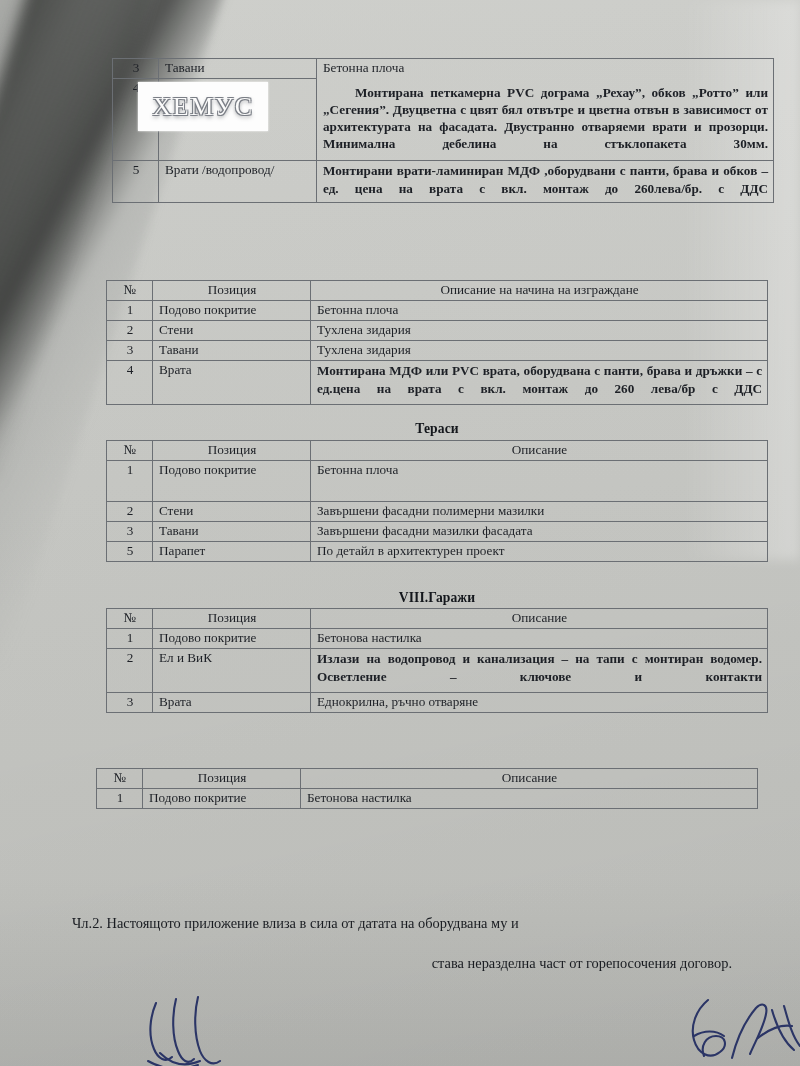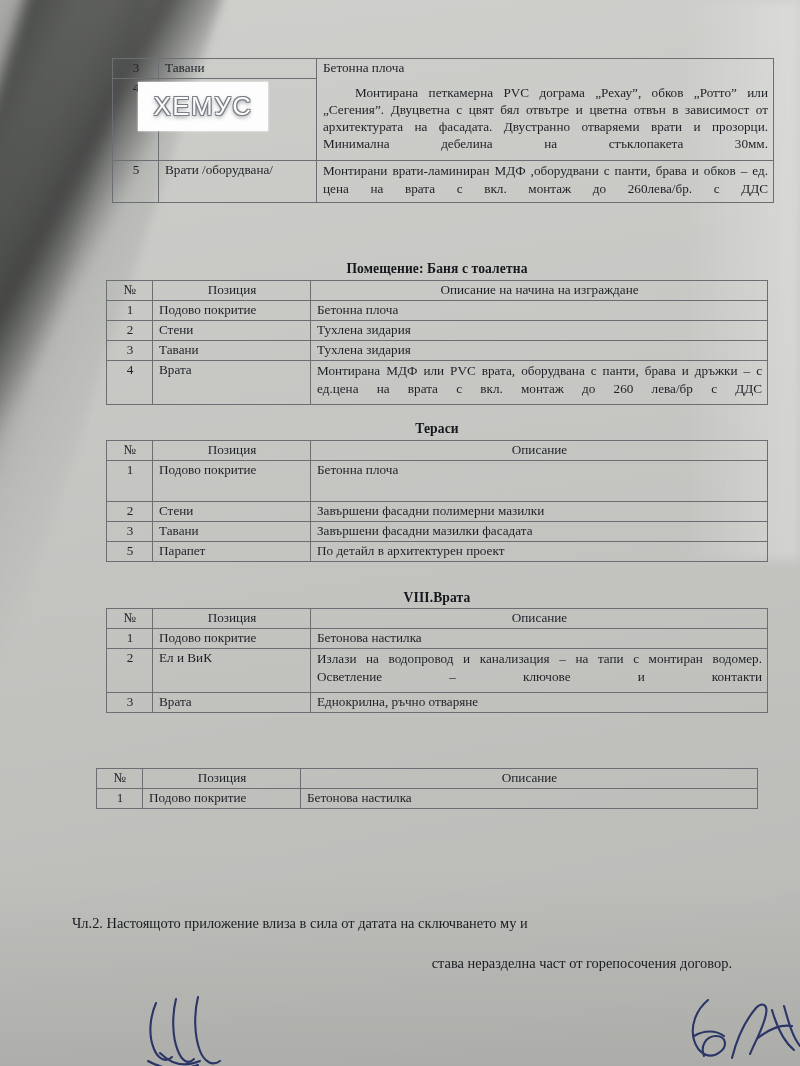--- a/index.html
+++ b/index.html
@@ -61,21 +61,21 @@
     padding:1px 5px 2px 6px;
     font-size:13.2px;
     line-height:1.22;
     vertical-align:top;
     background:transparent;
   }
   td.num{text-align:center;font-size:13.6px;}
   td.pos{}
   td.desc{}
   td.hdr{text-align:center;}
-  .just{text-align:justify;text-align-last:justify;}
+  .just{text-align:justify;text-align-last:justify;font-weight:bold;}
 
   .sec-title{
     position:absolute;
     font-weight:bold;
     font-size:13.6px;
     color:#14171c;
     text-align:center;
     letter-spacing:.1px;
   }
 
@@ -90,21 +90,21 @@
   
   #watermark{
     position:absolute;
     left:138px;top:82px;
     width:130px;height:49px;
     background:#fdfdfd;
     display:flex;align-items:center;justify-content:center;
     box-shadow:0 0 2px rgba(255,255,255,0.9);
   }
   #watermark .wm-text{
-    font-family:Liberation Sans, sans-serif;
+    font-family:Liberation Serif, serif;
     font-size:26px;
     font-weight:500;
     letter-spacing:1.5px;
     color:#fbfbfb;
     text-shadow:
        0 0 1px #5d6168,
        1px 1px 0 #7e828a,
       -1px 1px 0 #7e828a,
        1px -1px 0 #7e828a,
       -1px -1px 0 #7e828a,
@@ -139,31 +139,30 @@
         <td class="pos">Тавани</td>
         <td class="desc" style="border-bottom:none;">Бетонна плоча</td>
       </tr>
       <tr>
         <td class="num" style="height:78px;">4</td>
         <td class="pos"></td>
         <td class="desc just" style="border-top:none;text-indent:32px;padding-top:5px;line-height:1.30;">Монтирана петкамерна PVC дограма  „Рехау”, обков „Ротто” или „Сегения”.  Двуцветна с цвят бял отвътре и цветна отвън в зависимост от архитектурата на фасадата. Двустранно отваряеми врати и прозорци. Минимална дебелина на стъклопакета 30мм.</td>
       </tr>
       <tr>
         <td class="num" style="height:38px;">5</td>
-        <td class="pos">Врати /оборудвана/</td>
+        <td class="pos">Врати /водопровод/</td>
         <td class="desc just" style="line-height:1.32;margin-top:37px;">Монтирани врати-ламиниран МДФ ,оборудвани с панти, брава и обков – ед. цена на врата с вкл. монтаж до 260лева/бр. с ДДС</td>
       </tr>
     </tbody>
   </table>
 
   <div id="watermark">
     <span class="wm-text">ХЕМУС</span>
   </div>
 
-  <div class="sec-title" style="left:106px;top:261px;width:662px;">Помещение: Баня с тоалетна</div>
 
   <table class="doc" style="left:106px;top:280px;width:662px;">
     <colgroup>
         <col style="width:46px">
         <col style="width:158px">
         <col>
       </colgroup>
     <tbody>
       <tr>
         <td class="num hdr">№</td>
@@ -223,21 +222,21 @@
         <td class="desc">Завършени фасадни мазилки фасадата</td>
       </tr>
       <tr>
         <td class="num">5</td>
         <td class="pos">Парапет</td>
         <td class="desc">По детайл в архитектурен проект</td>
       </tr>
     </tbody>
   </table>
 
-  <div class="sec-title" style="left:106px;top:590px;width:662px;">VIII.Врата</div>
+  <div class="sec-title" style="left:106px;top:590px;width:662px;">VIII.Гаражи</div>
 
   <table class="doc" style="left:106px;top:608px;width:662px;">
     <colgroup>
         <col style="width:46px">
         <col style="width:158px">
         <col>
       </colgroup>
     <tbody>
       <tr>
         <td class="num hdr">№</td>
@@ -276,21 +275,21 @@
         <td class="hdr">Описание</td>
       </tr>
       <tr>
         <td class="num">1</td>
         <td class="pos">Подово покритие</td>
         <td class="desc">Бетонова настилка</td>
       </tr>
     </tbody>
   </table>
 
-  <div class="para" style="left:72px;top:905px;width:660px;">Чл.2. Настоящото приложение влиза в сила от датата на сключването му и</div>
+  <div class="para" style="left:72px;top:905px;width:660px;">Чл.2. Настоящото приложение влиза в сила от датата на оборудвана му и</div>
   <div class="para" style="left:72px;top:945px;width:660px;text-align:right;">става неразделна част от горепосочения договор.</div>
 
   <div class="sig" style="left:128px;top:995px;">
     <svg width="130" height="72" viewBox="0 0 130 72">
       <g fill="none" stroke="#2b3566" stroke-width="2.1" stroke-linecap="round">
         <path d="M28 8 C22 22, 20 40, 26 54 C30 64, 38 68, 44 62"></path>
         <path d="M48 4 C44 20, 44 42, 50 56 C54 66, 60 70, 66 64"></path>
         <path d="M70 2 C66 18, 66 40, 72 56 C76 66, 84 72, 92 66"></path>
         <path d="M32 58 C44 70, 58 72, 72 66"></path>
         <path d="M20 66 C34 74, 52 76, 70 70"></path>

